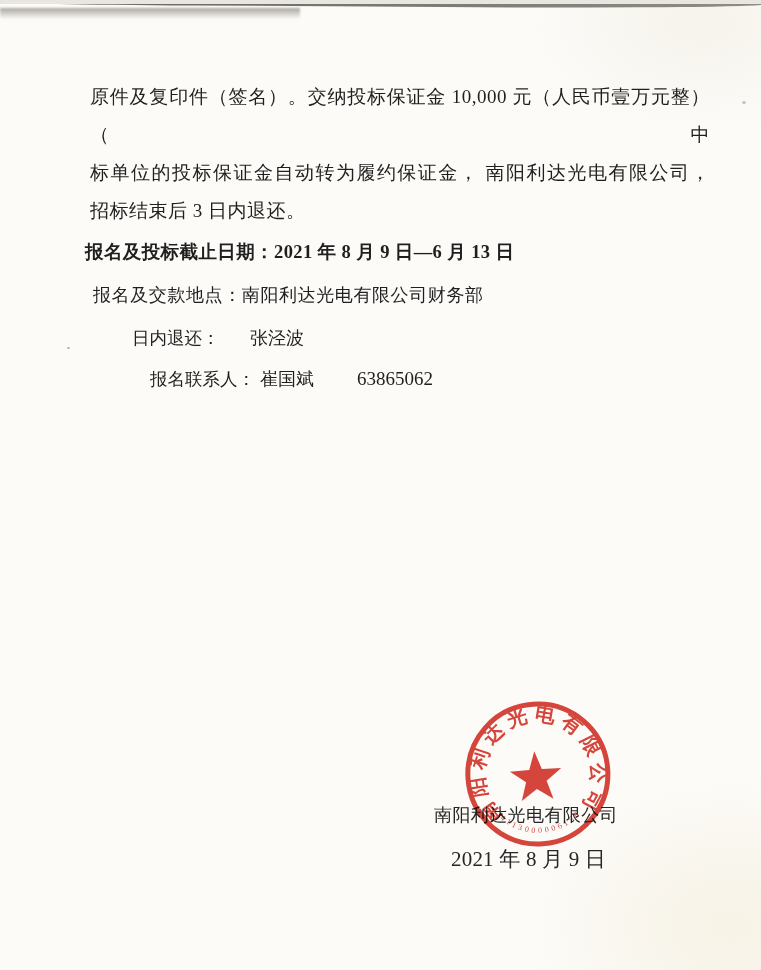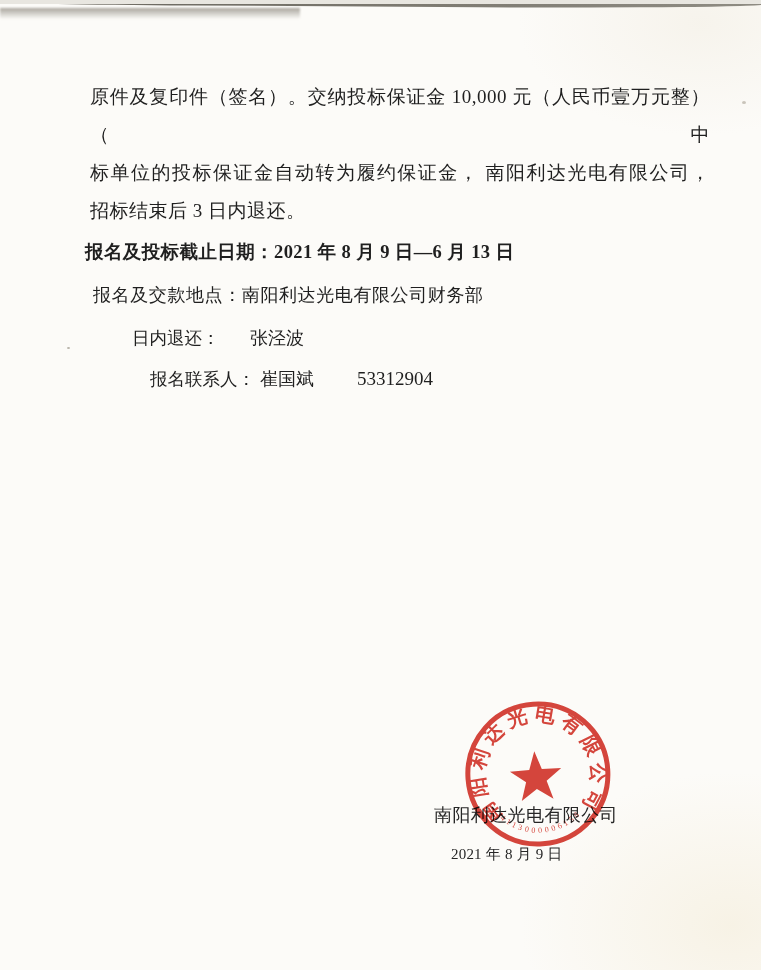--- a/index.html
+++ b/index.html
@@ -53,21 +53,21 @@
   .r2 .contact-label { left: 65px;  font-size: 17.5px; }
   .r2 .contact-name  { left: 175px; font-size: 18px; }
   .r2 .contact-phone { left: 272px; font-size: 19px; }
 
   .sig-company {
     position: absolute; left: 434px; top: 799px;
     font-size: 18px; letter-spacing: 0.4px; color: #262626;
   }
   .sig-date {
     position: absolute; left: 451px; top: 841px;
-    font-size: 15px; letter-spacing: 0.2px; color: #262626;
+    font-size: 21px; letter-spacing: 0.2px; color: #262626;
   }
 
   .seal {
     position: absolute; left: 458px; top: 692px; width: 160px; height: 160px;
     transform: rotate(-4deg);
     mix-blend-mode: multiply;
     opacity: 0.93;
   }
   .seal-arc-text {
     font-size: 20px; letter-spacing: 5.5px; font-weight: bold;
@@ -98,21 +98,21 @@
     <div class="location-line">报名及交款地点：南阳利达光电有限公司财务部</div>
 
     <div class="contact-row r1">
       <span class="contact-label">日内退还：</span>
       <span class="contact-name">张泾波</span>
     </div>
 
     <div class="contact-row r2">
       <span class="contact-label">报名联系人：</span>
       <span class="contact-name">崔国斌</span>
-      <span class="contact-phone">53312904</span>
+      <span class="contact-phone">63865062</span>
     </div>
 
   </div>
 
   <div class="sig-company">南阳利达光电有限公司</div>
   <div class="sig-date">2021 年 8 月 9 日</div>
 
   <svg class="seal" viewBox="0 0 160 160" xmlns="http://www.w3.org/2000/svg">
     <defs>
       <path id="arcTop" d="M 42.5 117.8 A 54 54 0 1 1 117.5 117.8" fill="none"></path>

